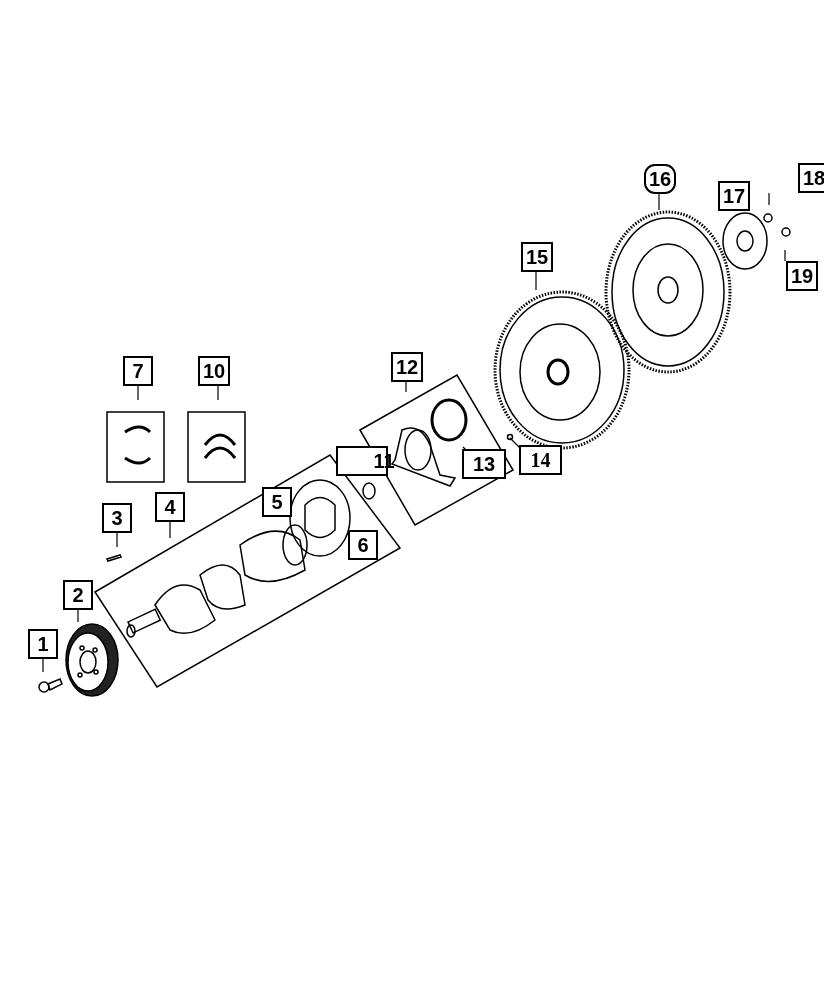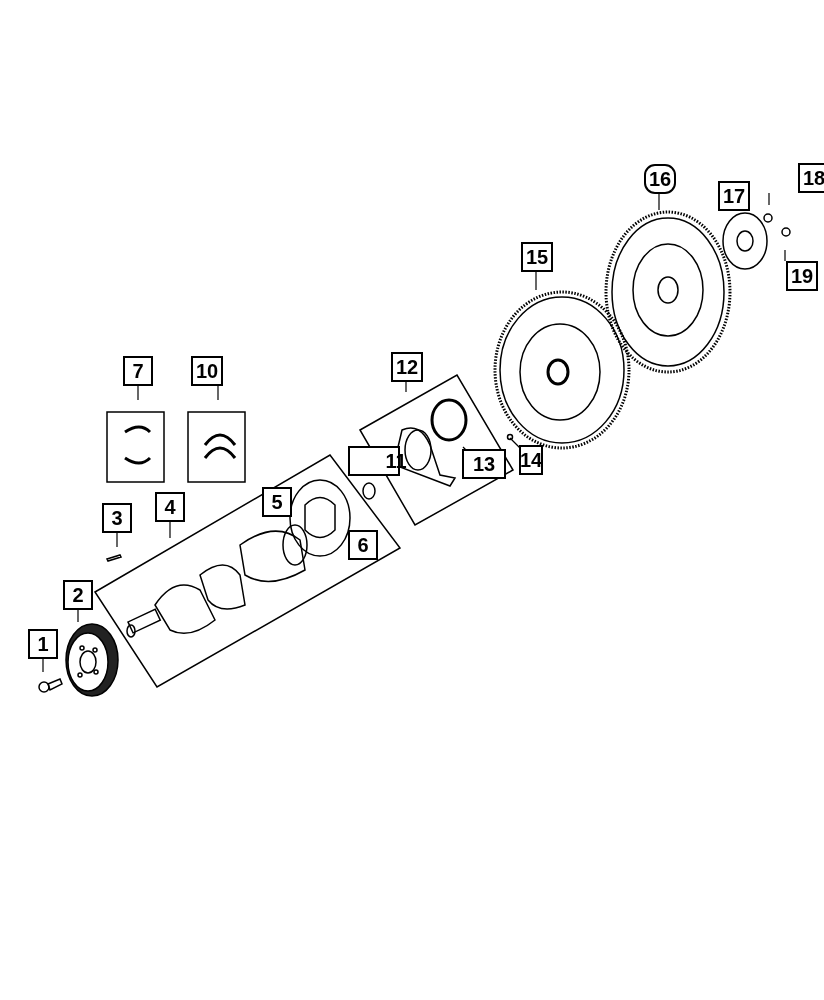--- a/index.html
+++ b/index.html
@@ -105,23 +105,23 @@
 </svg>
 
 <div id="callouts">
     <div class="callout" style="left: 28px; top: 629px;">1</div>
     <div class="callout" style="left: 63px; top: 580px;">2</div>
     <div class="callout" style="left: 102px; top: 503px;">3</div>
     <div class="callout" style="left: 155px; top: 492px;">4</div>
     <div class="callout" style="left: 262px; top: 487px;">5</div>
     <div class="callout" style="left: 348px; top: 530px;">6</div>
     <div class="callout" style="left: 123px; top: 356px;">7</div>
-    <div class="callout" style="left: 191px; top: 356px; width: 32px;">10</div>
-    <div class="callout" style="left: 348px; top: 446px; width: 52px; padding-left: 44px;">11</div>
+    <div class="callout" style="left: 198px; top: 356px; width: 32px;">10</div>
+    <div class="callout" style="left: 336px; top: 446px; width: 52px; padding-left: 44px;">11</div>
     <div class="callout" style="left: 391px; top: 352px; width: 32px;">12</div>
     <div class="callout" style="left: 462px; top: 449px; width: 44px;">13</div>
-    <div class="callout" style="left: 519px; top: 445px; width: 24px;">14</div>
+    <div class="callout" style="left: 519px; top: 445px; width: 43px; font-family: Liberation Serif, serif;">14</div>
     <div class="callout" style="left: 521px; top: 242px; width: 32px;">15</div>
     <div class="callout" style="left: 644px; top: 164px; width: 32px; border-radius: 11px;">16</div>
     <div class="callout" style="left: 718px; top: 181px; width: 32px;">17</div>
     <div class="callout" style="left: 754px; top: 163px; width: 32px; margin-left: 44px;">18</div>
     <div class="callout" style="left: 770px; top: 261px; width: 32px; margin-left: 16px;">19</div>
   </div>
 
 </body></html>

